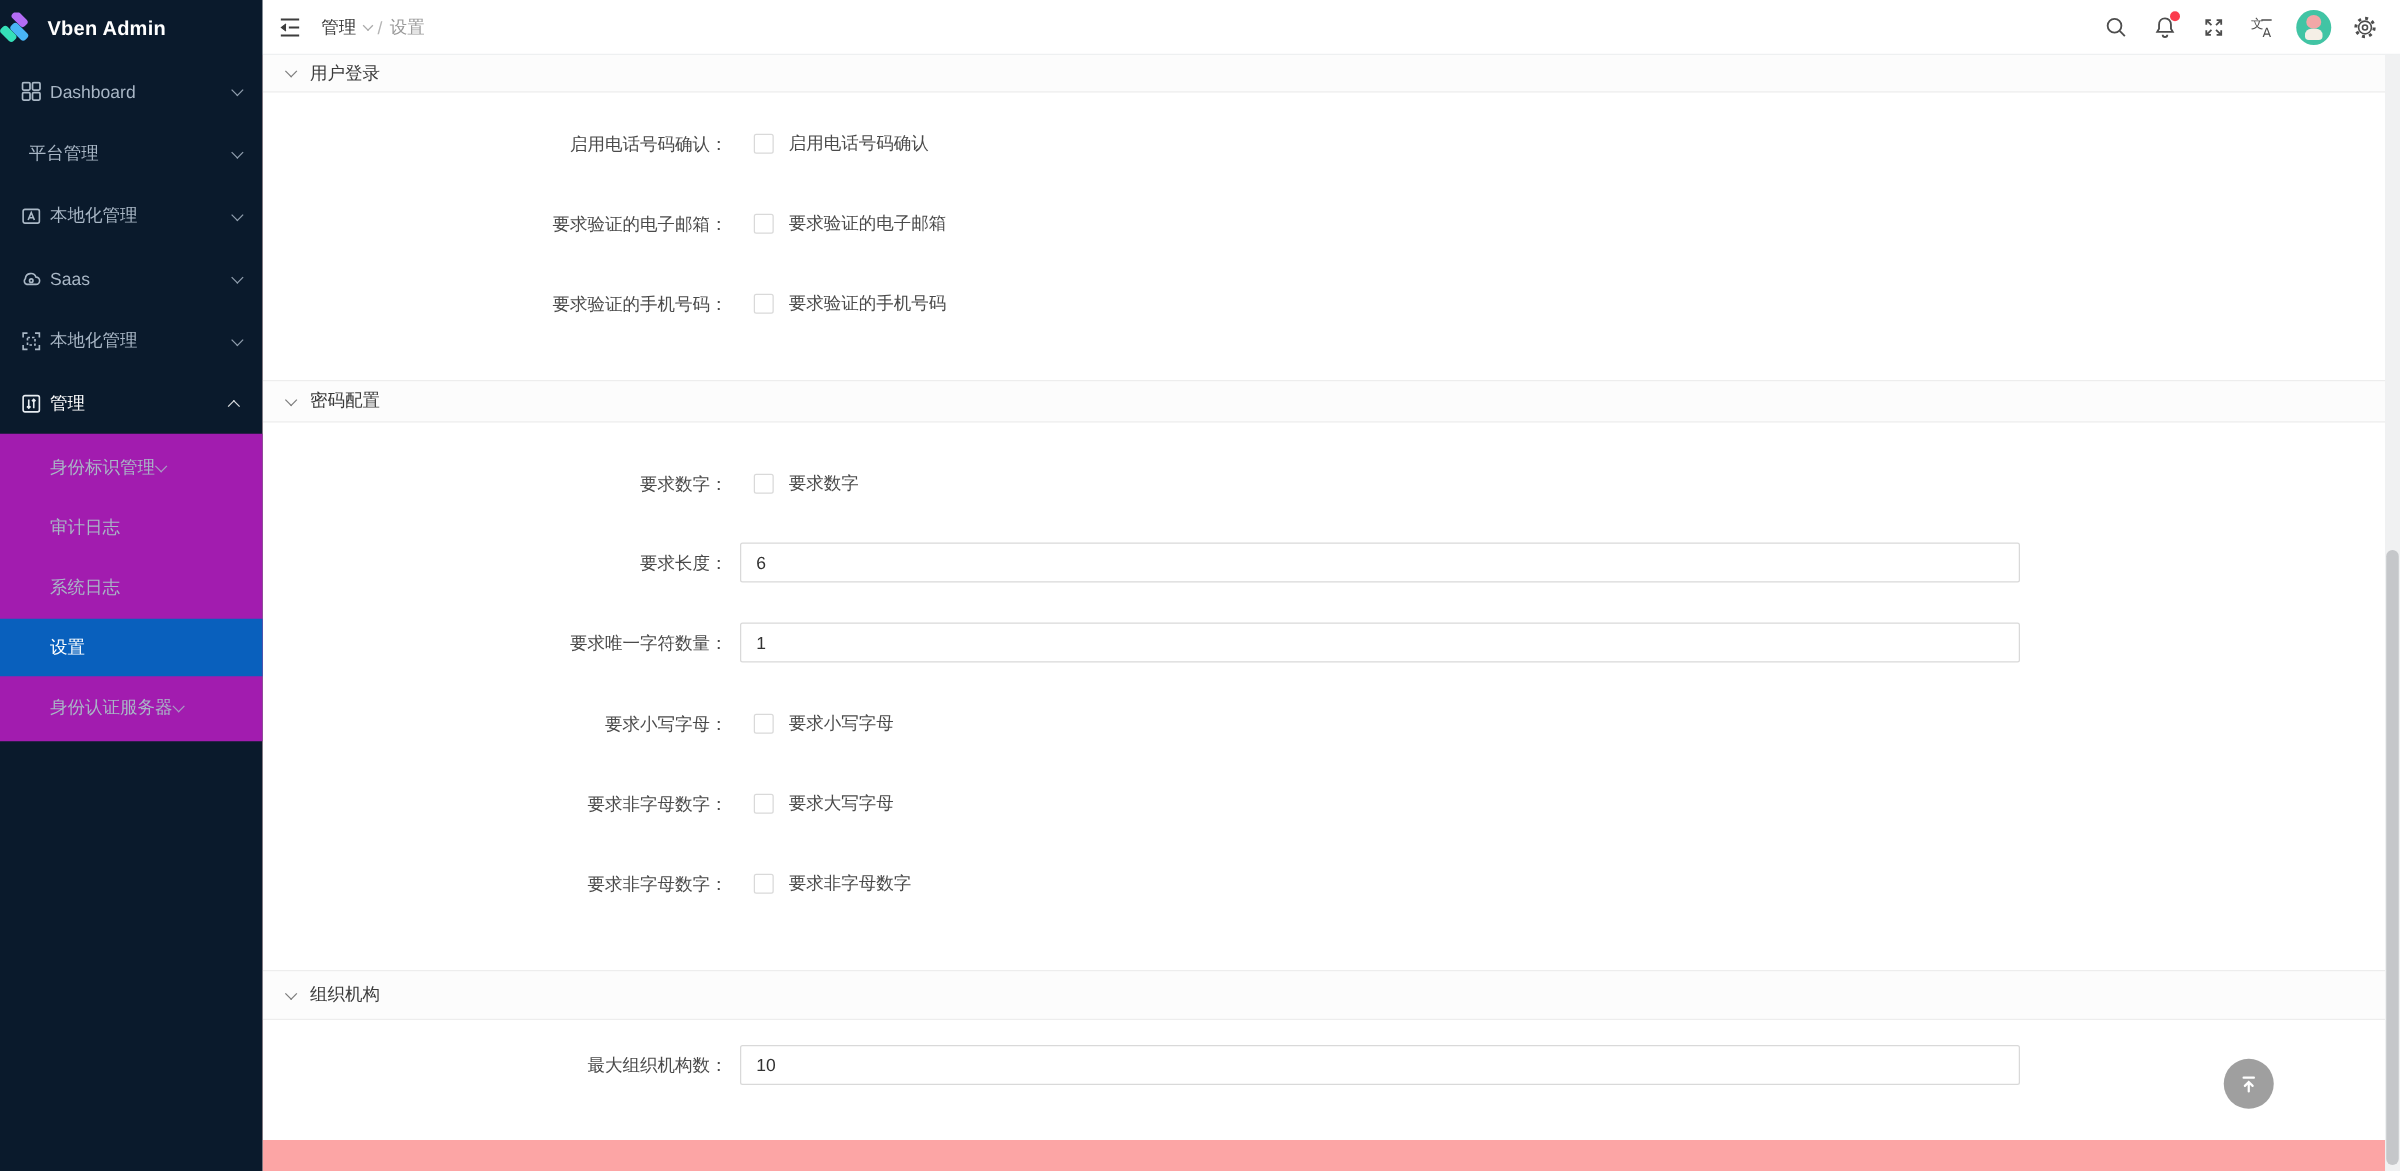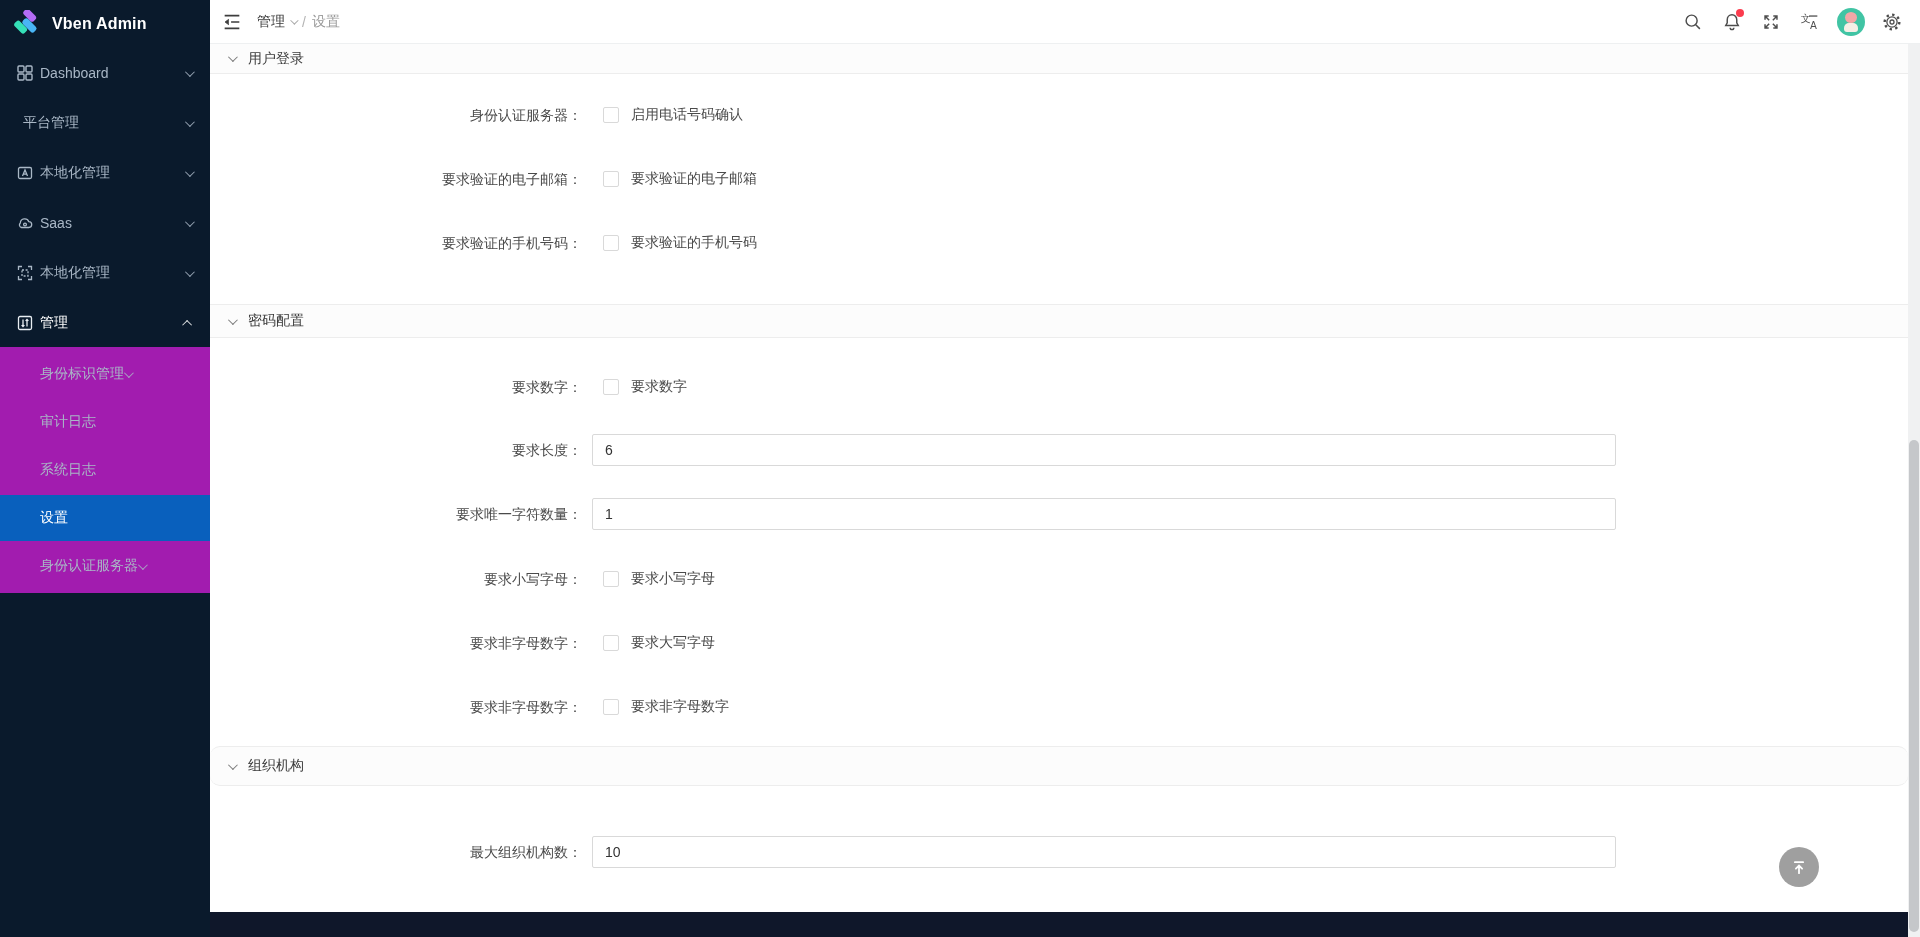--- a/index.html
+++ b/index.html
@@ -2,21 +2,21 @@
 <html><head>
 <meta charset="utf-8">
 <style>
   * { margin:0; padding:0; box-sizing:border-box; }
   html,body { width:1920px; height:937px; overflow:hidden; background:#fff;
               font-family:"Liberation Sans","DejaVu Sans",sans-serif; }
 
   
   .sidebar { position:absolute; left:0; top:0; width:210px; height:937px;
              background:#0a1a2c; z-index:5; }
-  .logo-row { height:48px; display:flex; align-items:center; padding-left:14px; gap:10px; }
+  .logo-row { height:48px; display:flex; align-items:center; gap:10px; }
   .logo-title { color:#fff; font-size:16px; font-weight:bold; letter-spacing:.2px; }
   .nav { padding-top:5px; }
   .mi { height:40px; margin-bottom:10px; display:flex; align-items:center;
         padding:0 18px 0 17px; color:#a9b7c6; font-size:14px; cursor:pointer; position:relative; }
   .mi .mi-ic { width:16px; height:16px; margin-right:7px; flex:0 0 16px; }
   .mi.no-icon { padding-left:23px; }
   .mi .lbl { flex:1 1 auto; white-space:nowrap; overflow:hidden; }
   .mi.active-parent { color:#fff; }
   .chev { width:7px; height:7px; border-right:1.6px solid currentColor;
           border-bottom:1.6px solid currentColor; transform:rotate(45deg) translateY(-2px);
@@ -47,21 +47,21 @@
          background:#fb3c4e; }
   .avatar { width:28px; height:28px; border-radius:50%; background:#41c4a4;
             position:relative; overflow:hidden; cursor:pointer; }
   .avatar::before { content:""; position:absolute; left:8px; top:4px; width:12px; height:11px;
                     border-radius:50%; background:#f2a7a7; }
   .avatar::after { content:""; position:absolute; left:7px; top:15px; width:14px; height:9px;
                    border-radius:5px 5px 3px 3px; background:#f5efe6; }
 
   
   .content { position:absolute; left:210px; top:44px; right:12px; bottom:0;
-             background:#0f172a; overflow:hidden; }
+             background:#fca5a5; overflow:hidden; }
   .content-card { position:absolute; left:0; top:0; right:0; height:868px; background:#fff; }
   .sec-hdr { position:absolute; left:0; right:0; background:#fcfcfc;
              border-top:1px solid #ededed; border-bottom:1px solid #ededed;
              display:flex; align-items:center; padding-left:18px; gap:13px;
              font-size:14px; color:#3a3a3a; cursor:pointer; }
   .sec-hdr .chev { border-color:#666; }
   .sec-hdr.first { border-top:none; }
   .frow { position:absolute; left:0; right:0; height:32px; }
   .frow .flabel { position:absolute; left:0; top:0; width:372px; height:32px;
                   line-height:32px; text-align:right; font-size:14px; color:#4a4a4a; }
@@ -236,21 +236,21 @@
 
 <div class="content">
   <div class="content-card">
 
     <div class="sec-hdr first" style="top:0; height:30px;">
       <span class="chev"></span>
       <span>用户登录</span>
     </div>
 
     <div class="frow" style="top:55px;">
-      <div class="flabel">身份认证服务器：</div>
+      <div class="flabel">启用电话号码确认：</div>
       <div class="ckwrap">
         <span class="ckbox"></span>
         <span class="cklabel">启用电话号码确认</span>
       </div>
     </div>
 
     <div class="frow" style="top:119px;">
       <div class="flabel">要求验证的电子邮箱：</div>
       <div class="ckwrap">
         <span class="ckbox"></span>
@@ -306,21 +306,21 @@
     </div>
 
     <div class="frow" style="top:647px;">
       <div class="flabel">要求非字母数字：</div>
       <div class="ckwrap">
         <span class="ckbox"></span>
         <span class="cklabel">要求非字母数字</span>
       </div>
     </div>
 
-    <div class="sec-hdr" style="top:702px; height:40px;border-radius:10px;">
+    <div class="sec-hdr" style="top:732px; height:40px;">
       <span class="chev"></span>
       <span>组织机构</span>
     </div>
 
     <div class="frow" style="top:792px;">
       <div class="flabel">最大组织机构数：</div>
       <input class="tinput" type="text" value="10" style="">
     </div>
 
   </div>

